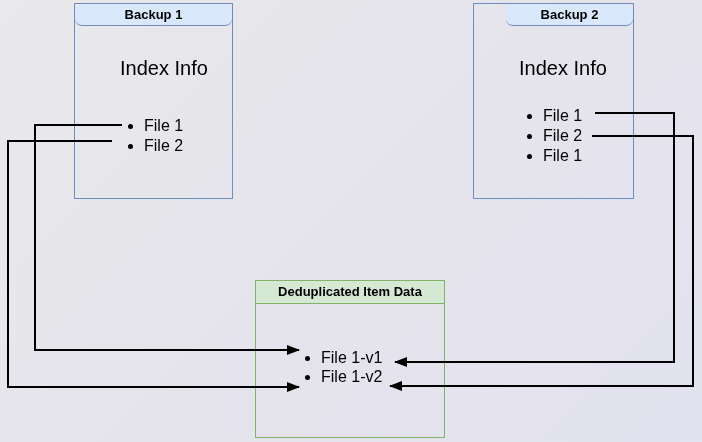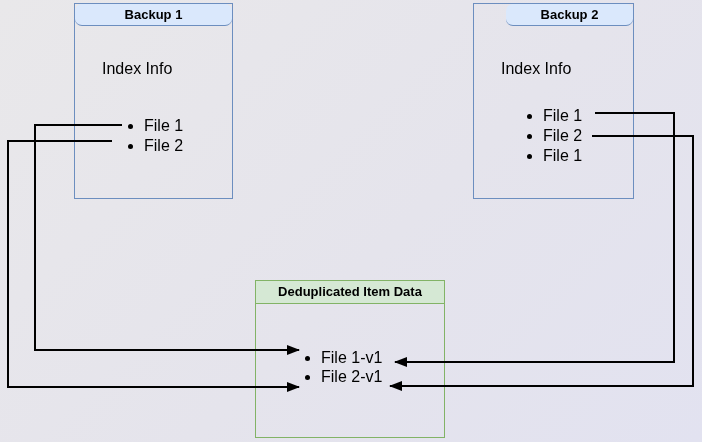--- a/index.html
+++ b/index.html
@@ -16,21 +16,21 @@
     height:21px;line-height:21px;text-align:center;
     font-weight:bold;font-size:13px;border-bottom:1px solid;
   }
   .node.blue{border-color:#6c8ebf;}
   .node.blue header{background:#dae8fc;border-color:#6c8ebf;border-radius:7px;}
   .node.green{border-color:#82b366;}
   .node.green header{background:#d5e8d4;border-color:#82b366;height:22px;line-height:22px;}
   #backup1{left:74px;top:3px;width:159px;height:196px;}
   #backup2{left:473px;top:3px;width:161px;height:196px;padding-left:32px;}
   #dedup{left:255px;top:280px;width:190px;height:158px;}
-  .subtitle{position:absolute;left:27px;top:55px;font-size:16px;line-height:19px;}
+  .subtitle{position:absolute;left:45px;top:55px;font-size:20px;line-height:19px;}
   .filelist{position:absolute;list-style:none;margin:0;padding:0;}
   .filelist li{display:flex;align-items:center;font-size:16px;}
   .dot{width:5px;height:5px;border-radius:50%;background:#000;flex:0 0 auto;margin-right:11px;}
   #backup1 .filelist{left:53px;top:112px;}
   #backup2 .filelist{left:53px;top:102px;}
   #backup1 .filelist li,#backup2 .filelist li{height:20px;}
   #dedup .filelist{left:49px;top:68px;}
   #dedup .filelist li{height:18.7px;}
 </style>
 </head>
@@ -86,18 +86,18 @@
 
   <section class="node green" id="dedup">
     <header>Deduplicated Item Data</header>
     <ul class="filelist">
       <li>
         <span class="dot"></span>
         <span>File 1-v1</span>
       </li>
       <li>
         <span class="dot"></span>
-        <span>File 2-v1</span>
+        <span>File 1-v2</span>
       </li>
     </ul>
   </section>
 
 </div>
 
 </body></html>

